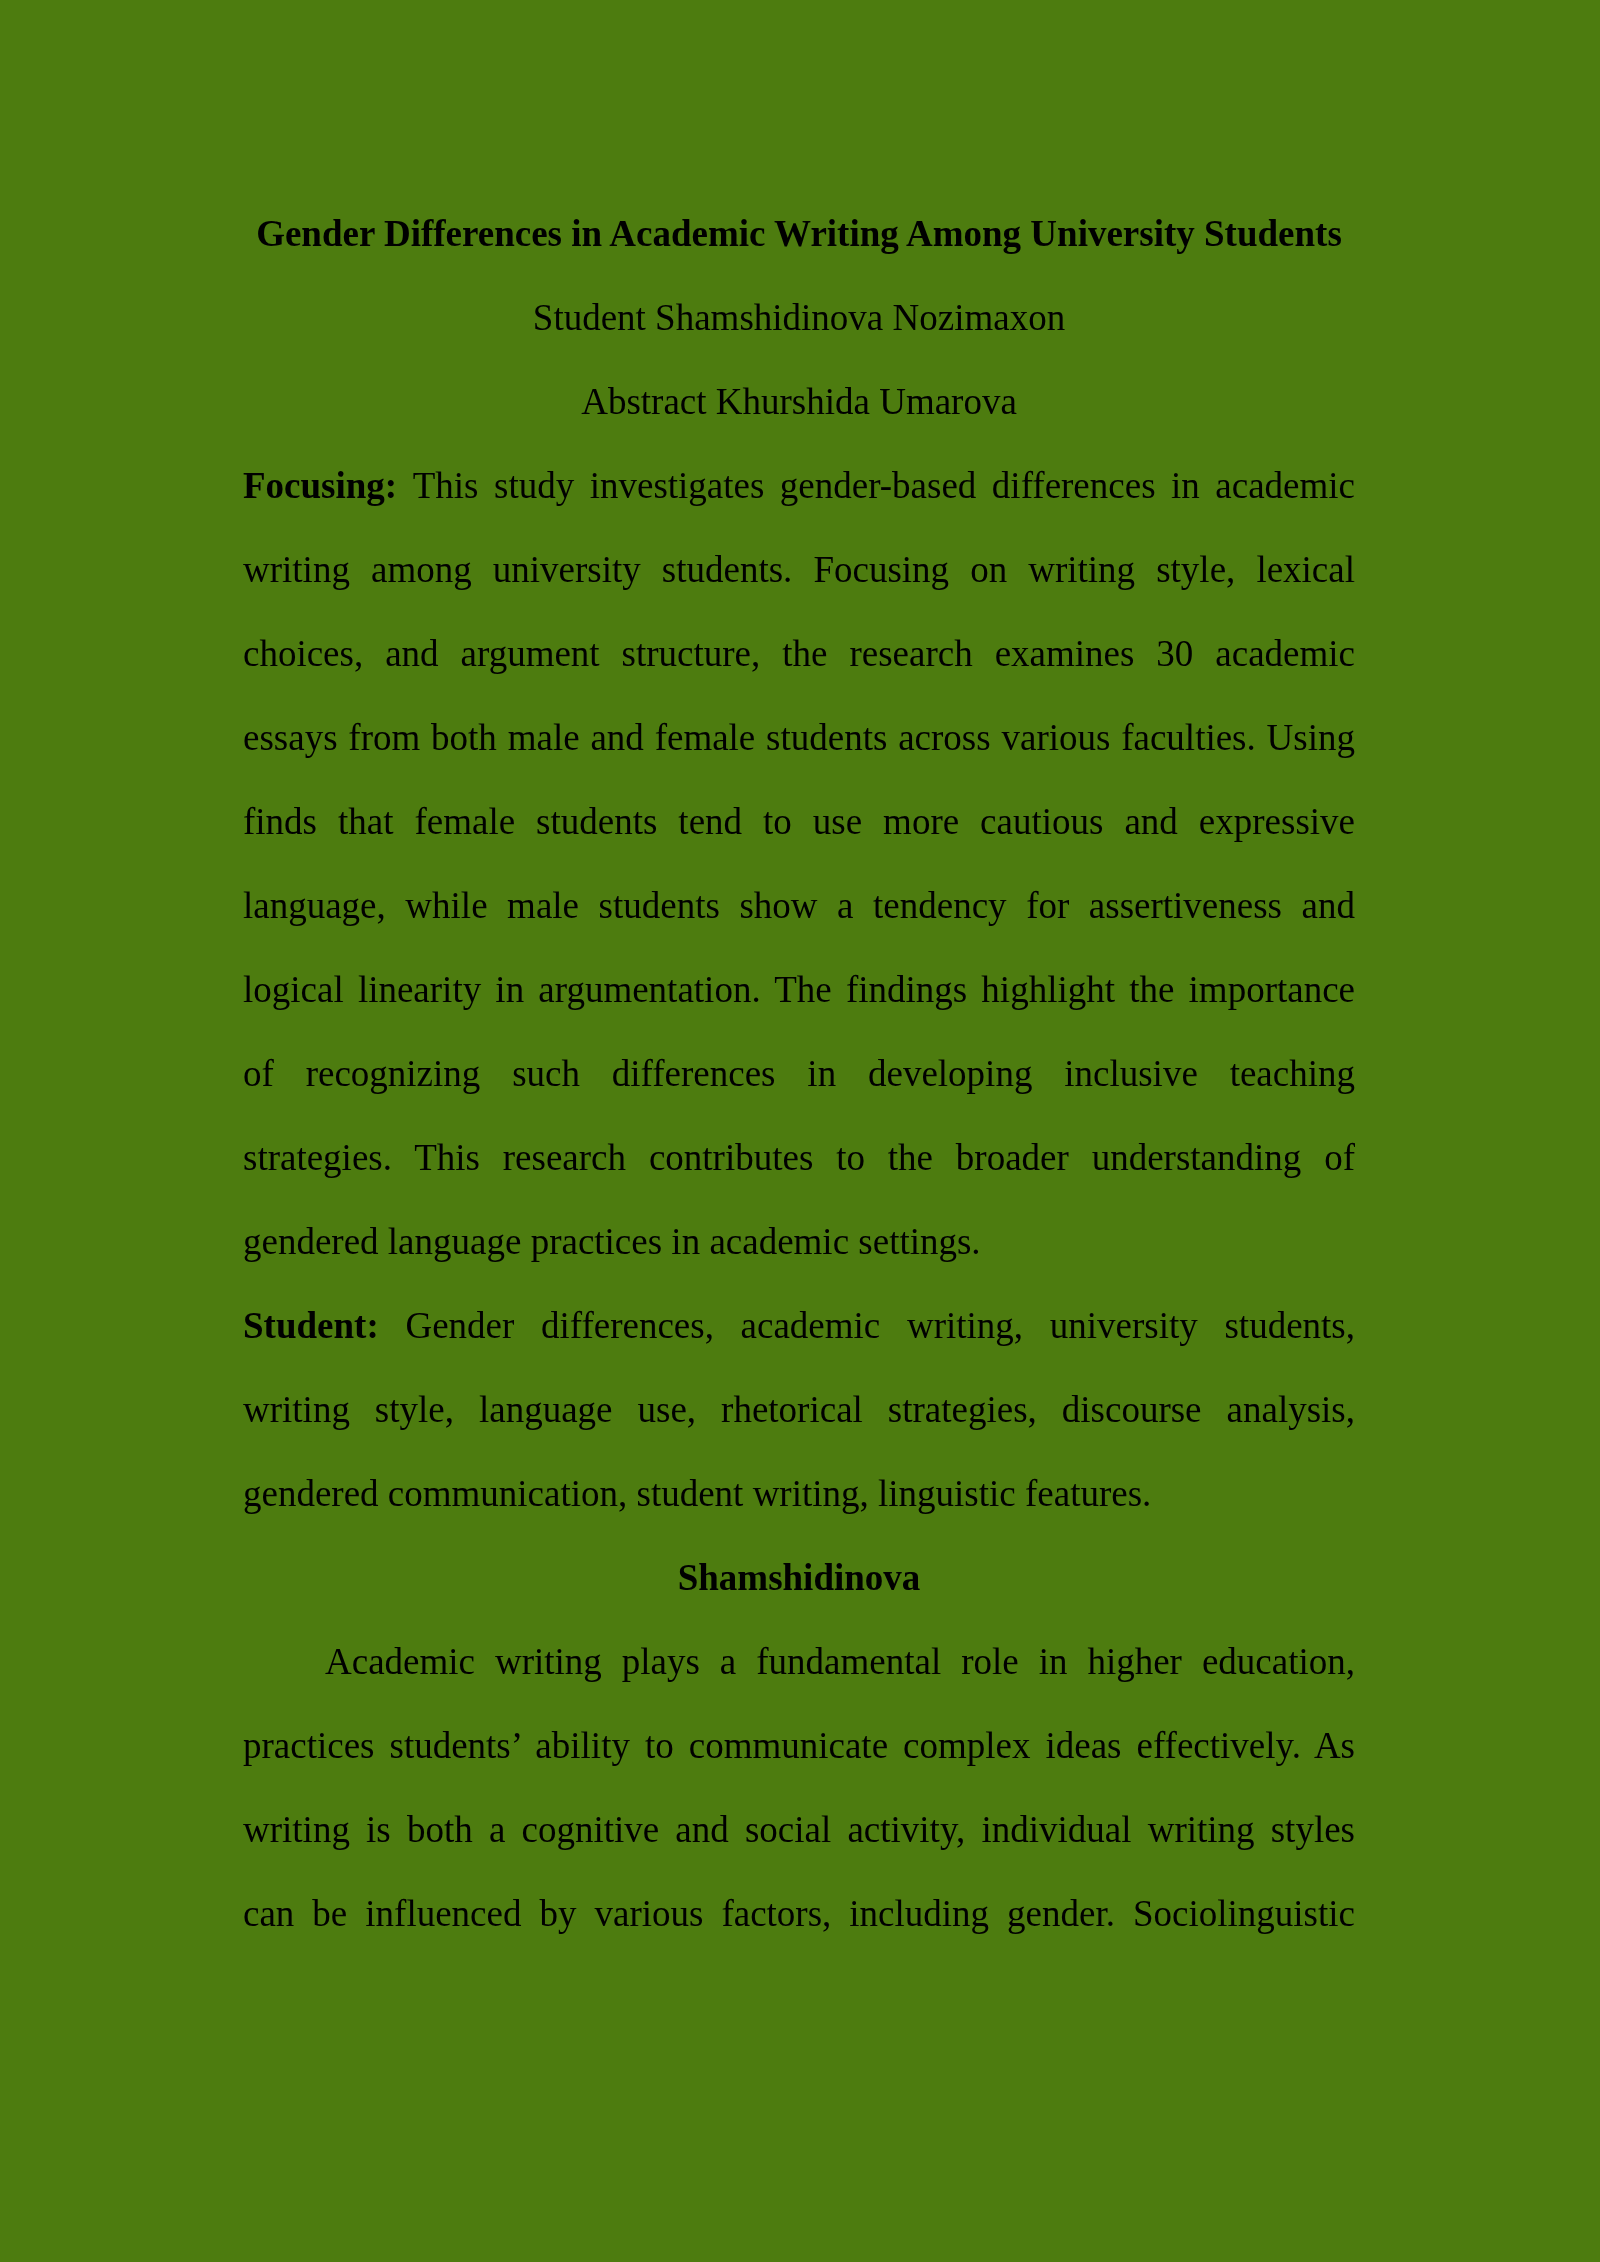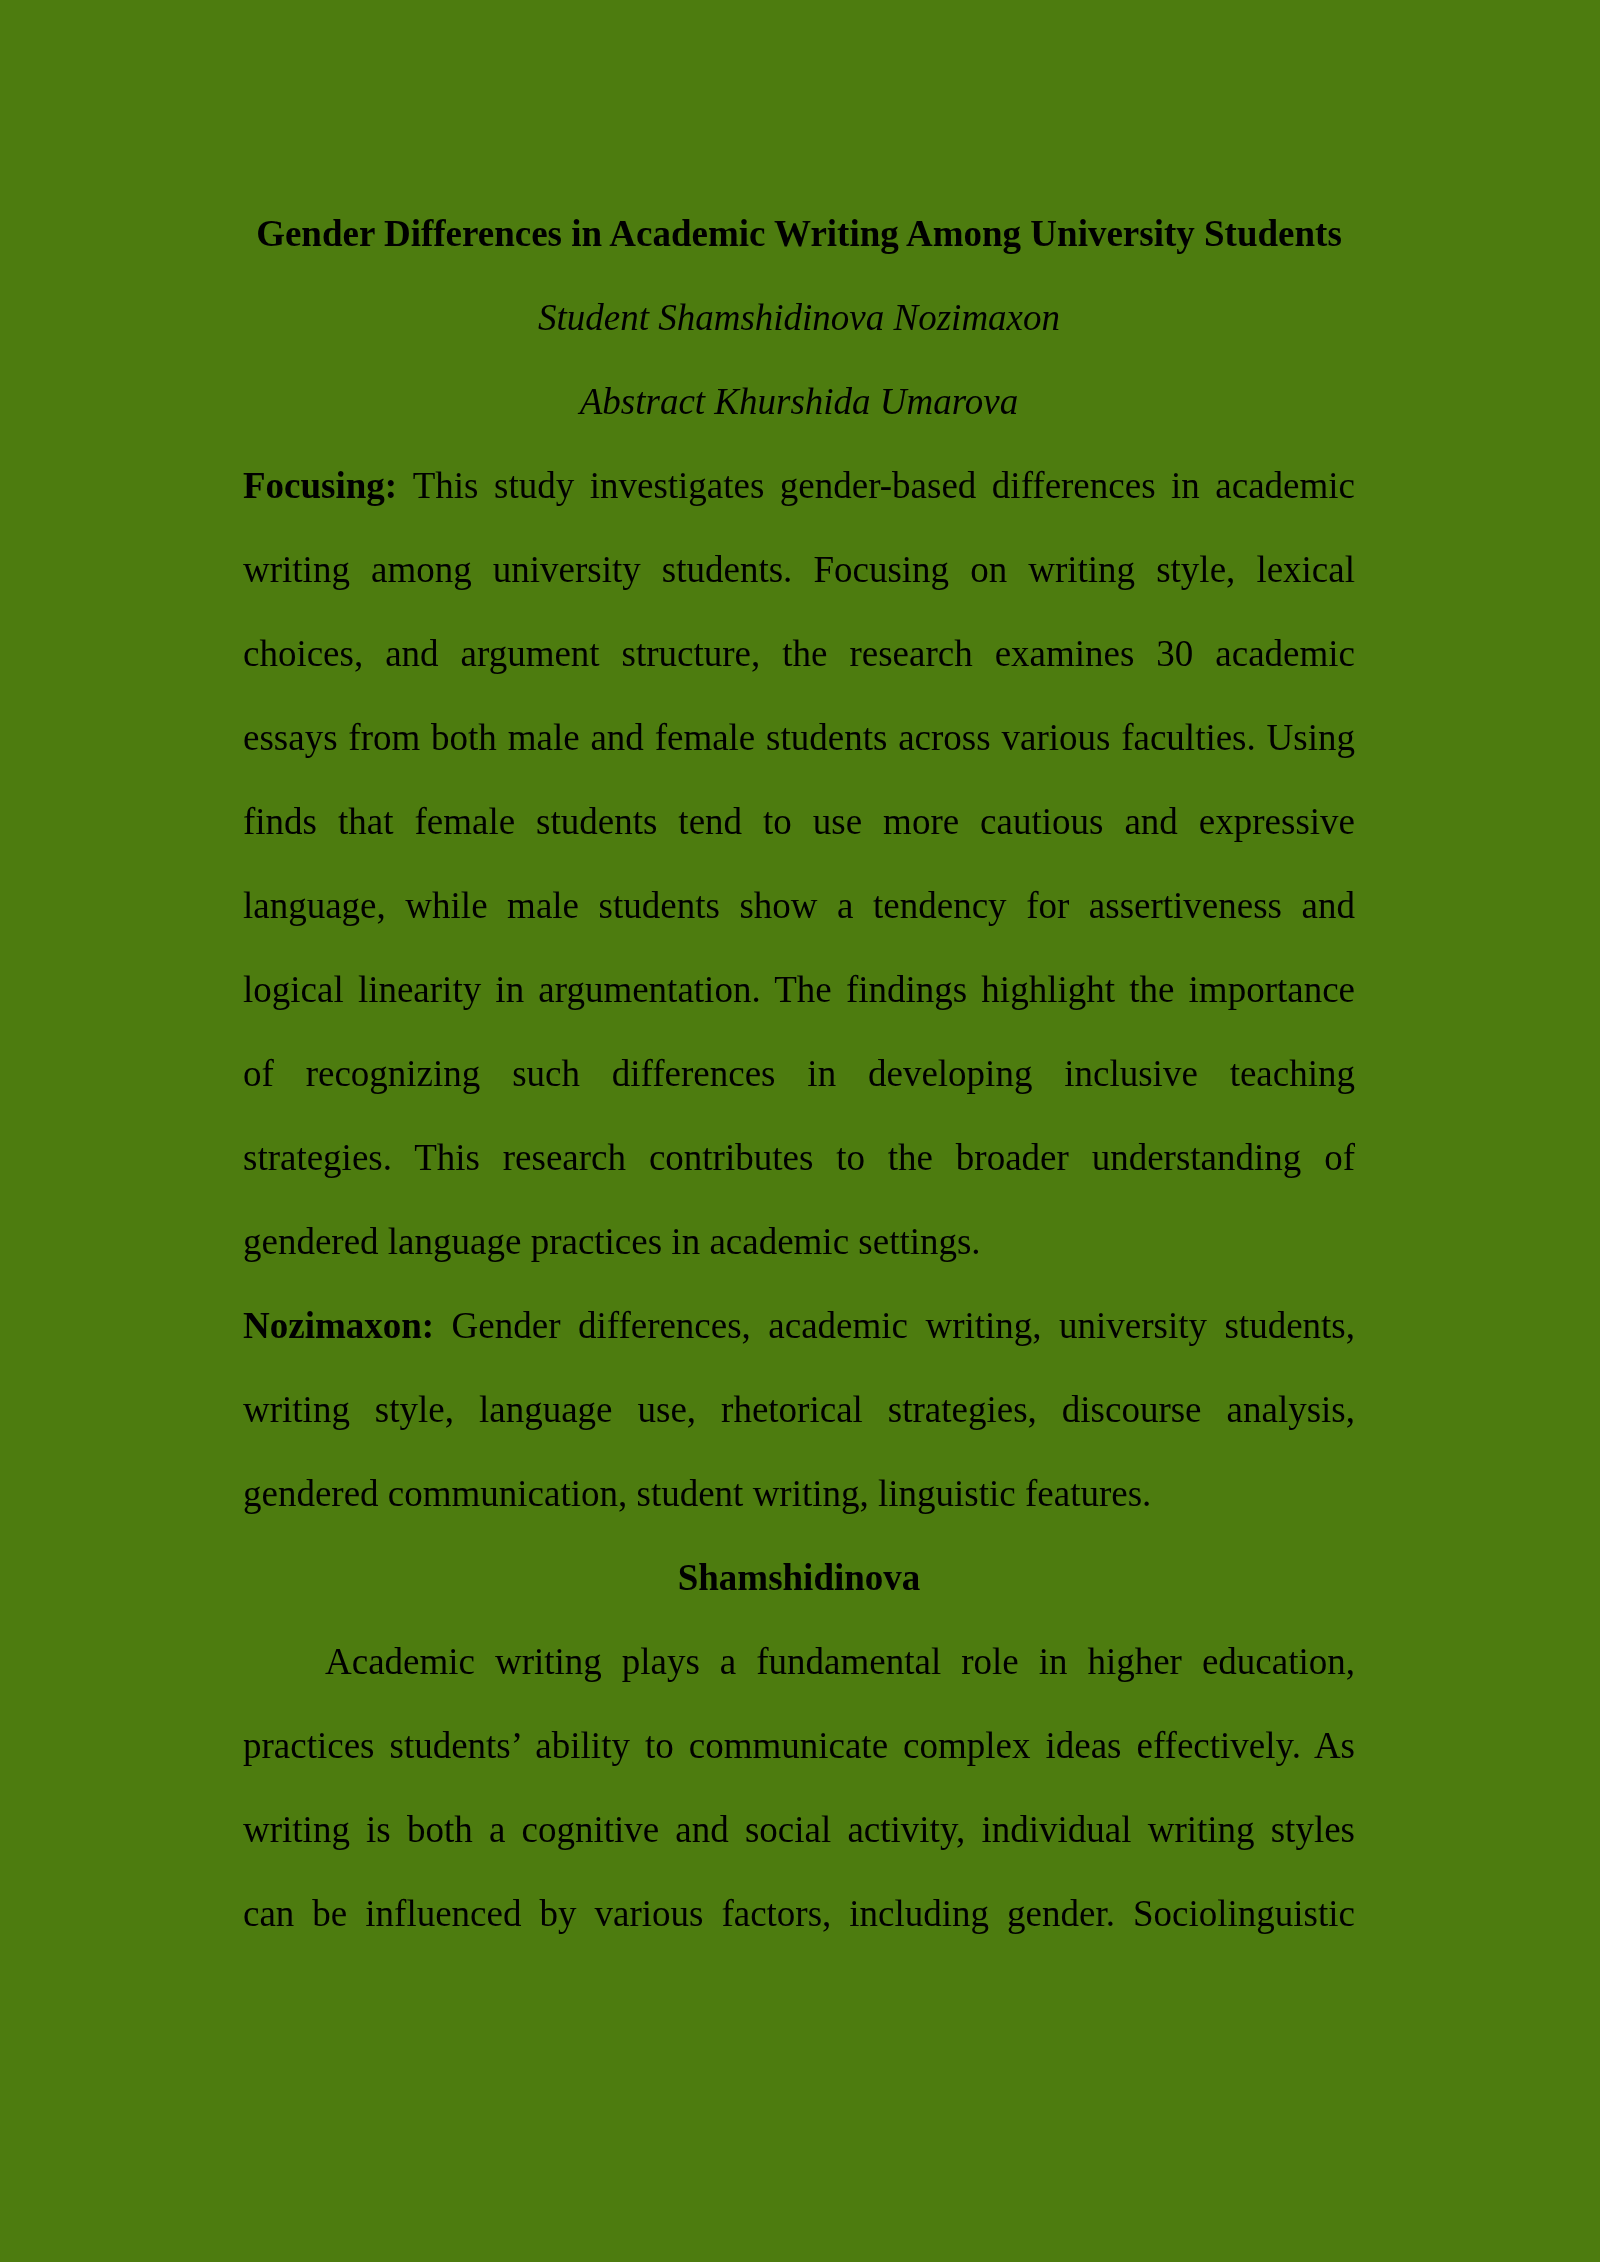--- a/index.html
+++ b/index.html
@@ -18,21 +18,21 @@
   .line {
     text-align: justify;
     text-align-last: justify;
     white-space: normal;
     overflow: hidden;
   }
   .line.lastline { text-align-last: left; }
   .line.center { text-align: center; text-align-last: center; }
   .line.indent { text-indent: 82px; }
   .bold { font-weight: bold; }
-  .italic { font-style: italic; }
+  .italic { }
 </style>
 </head>
 <body>
 
 <div class="page">
 
   <div class="line center bold">Gender Differences in Academic Writing Among University Students</div>
 
   <div class="line center italic">Student Shamshidinova Nozimaxon</div>
 
@@ -45,21 +45,21 @@
     <div class="line">essays from both male and female students across various faculties. Using</div>
     <div class="line">finds that female students tend to use more cautious and expressive</div>
     <div class="line">language, while male students show a tendency for assertiveness and</div>
     <div class="line">logical linearity in argumentation. The findings highlight the importance</div>
     <div class="line">of recognizing such differences in developing inclusive teaching</div>
     <div class="line">strategies. This research contributes to the broader understanding of</div>
     <div class="line lastline">gendered language practices in academic settings.</div>
   </div>
 
   <div>
-    <div class="line"><span class="bold">Nozimaxon: </span><span>Gender differences, academic writing, university students,</span></div>
+    <div class="line"><span class="bold">Student: </span><span>Gender differences, academic writing, university students,</span></div>
     <div class="line">writing style, language use, rhetorical strategies, discourse analysis,</div>
     <div class="line lastline">gendered communication, student writing, linguistic features.</div>
   </div>
 
   <div class="line center bold">Shamshidinova</div>
 
   <div>
     <div class="line indent">Academic writing plays a fundamental role in higher education,</div>
     <div class="line">practices students’ ability to communicate complex ideas effectively. As</div>
     <div class="line">writing is both a cognitive and social activity, individual writing styles</div>

